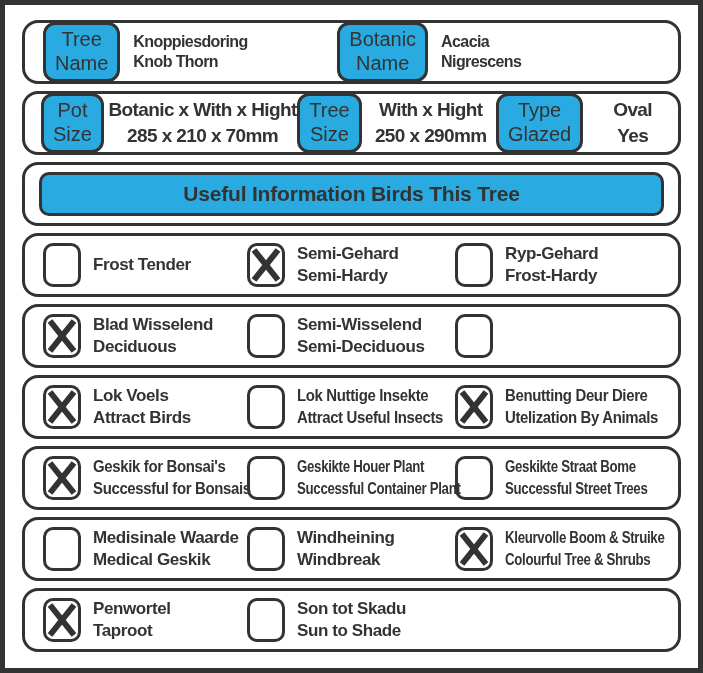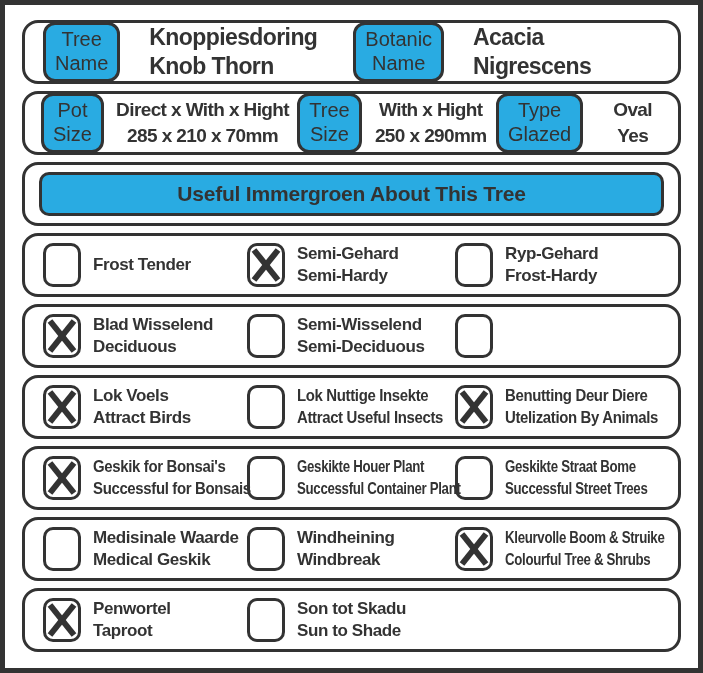--- a/index.html
+++ b/index.html
@@ -20,21 +20,21 @@
     height:64px; flex:0 0 64px;
     display:flex; align-items:center; background:var(--paper);
   }
   .badge {
     background:var(--accent); border:3px solid var(--ink); border-radius:12px;
     text-align:center; font-size:20px; line-height:1.18; padding:3px 9px 4px 9px;
     flex:0 0 auto;
   }
   
   .name-row { padding-left:18px; }
-  .name-val { margin-left:29px; font-size:23px; font-weight:700; letter-spacing:-0.6px; line-height:1.28; }
+  .name-val { margin-left:13px; font-size:16px; font-weight:700; letter-spacing:-0.6px; line-height:1.28; }
   .name-val.first { width:204px; }
   
   .size-row { padding-left:16px; }
   .size-val { font-size:19px; font-weight:700; letter-spacing:-0.6px; line-height:1.35; text-align:center; }
   .size-val.v1 { width:192px; margin-left:4px; }
   .size-val.v2 { width:132px; margin-left:4px; }
   .size-val.v3 { width:92px;  margin-left:4px; }
   
   .banner-row { padding:0 14px; }
   .banner {
@@ -79,21 +79,21 @@
       <div>Nigrescens</div>
     </div>
   </div>
 
   <div class="row size-row">
     <div class="badge">
       <div>Pot</div>
       <div>Size</div>
     </div>
     <div class="size-val v1">
-      <div>Direct x With x Hight</div>
+      <div>Botanic x With x Hight</div>
       <div>285 x 210 x 70mm</div>
     </div>
     <div class="badge">
       <div>Tree</div>
       <div>Size</div>
     </div>
     <div class="size-val v2">
       <div>With x Hight</div>
       <div>250 x 290mm</div>
     </div>
@@ -101,21 +101,21 @@
       <div>Type</div>
       <div>Glazed</div>
     </div>
     <div class="size-val v3">
       <div>Oval</div>
       <div>Yes</div>
     </div>
   </div>
 
   <div class="row banner-row">
-    <div class="banner">Useful Immergroen About This Tree</div>
+    <div class="banner">Useful Information Birds This Tree</div>
   </div>
 
   <div class="row attr-row">
     <div class="cell">
       <div class="checkbox">
         
       </div>
       <div class="attr-label">
         <div>Frost Tender</div>
       </div>

